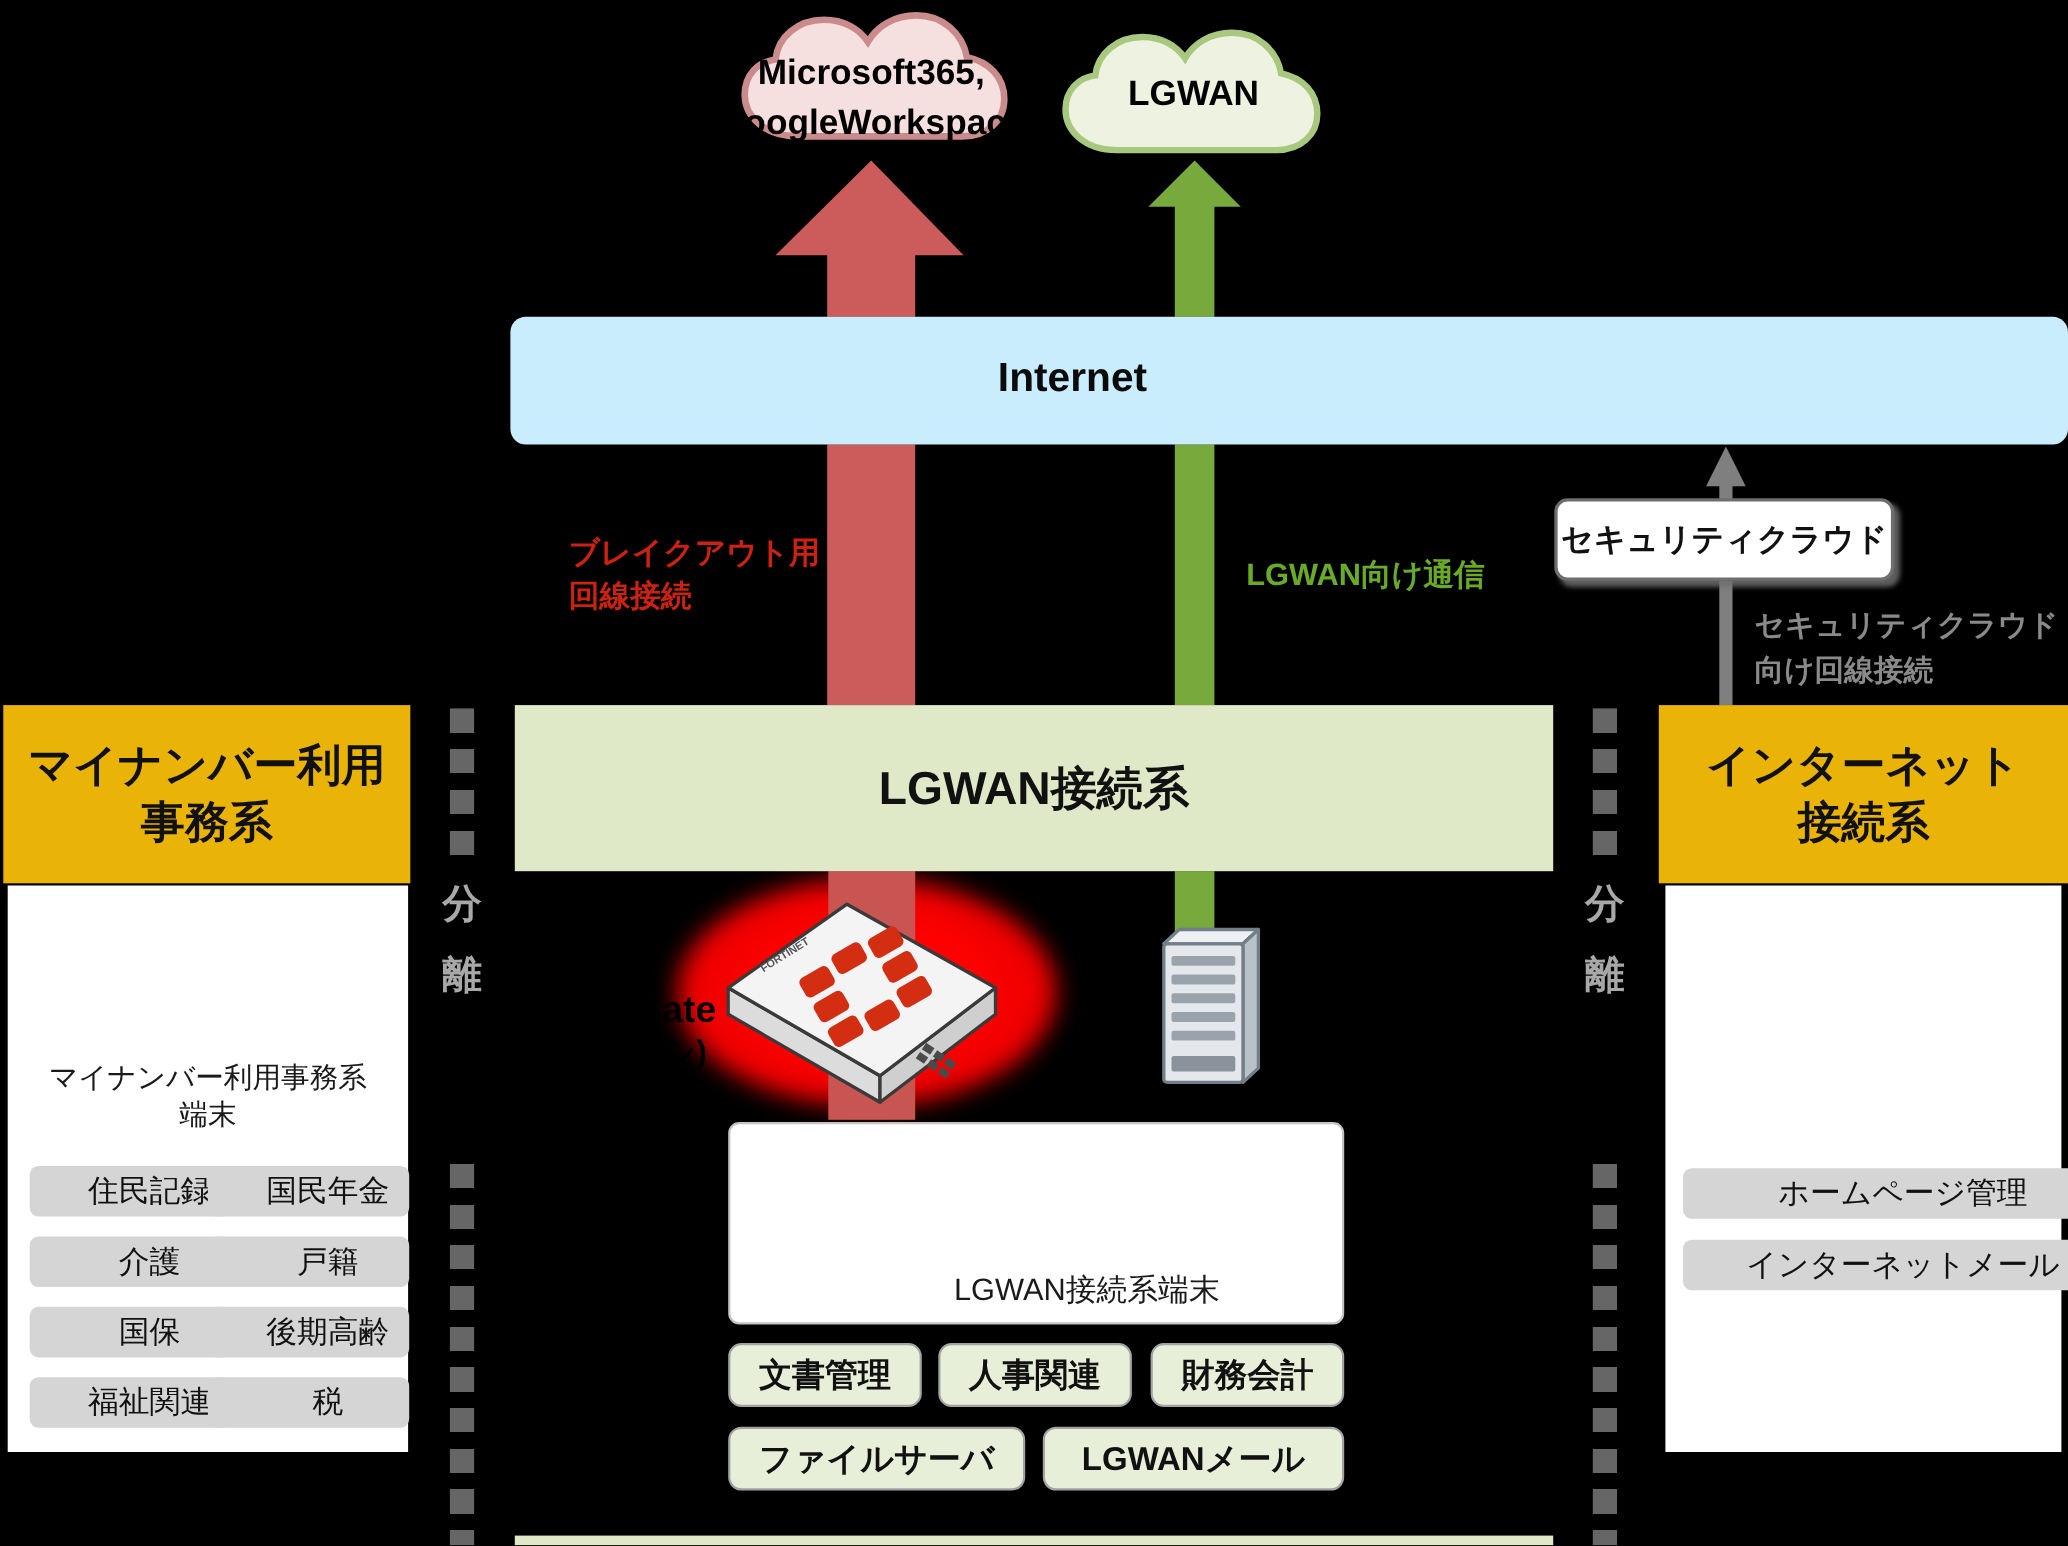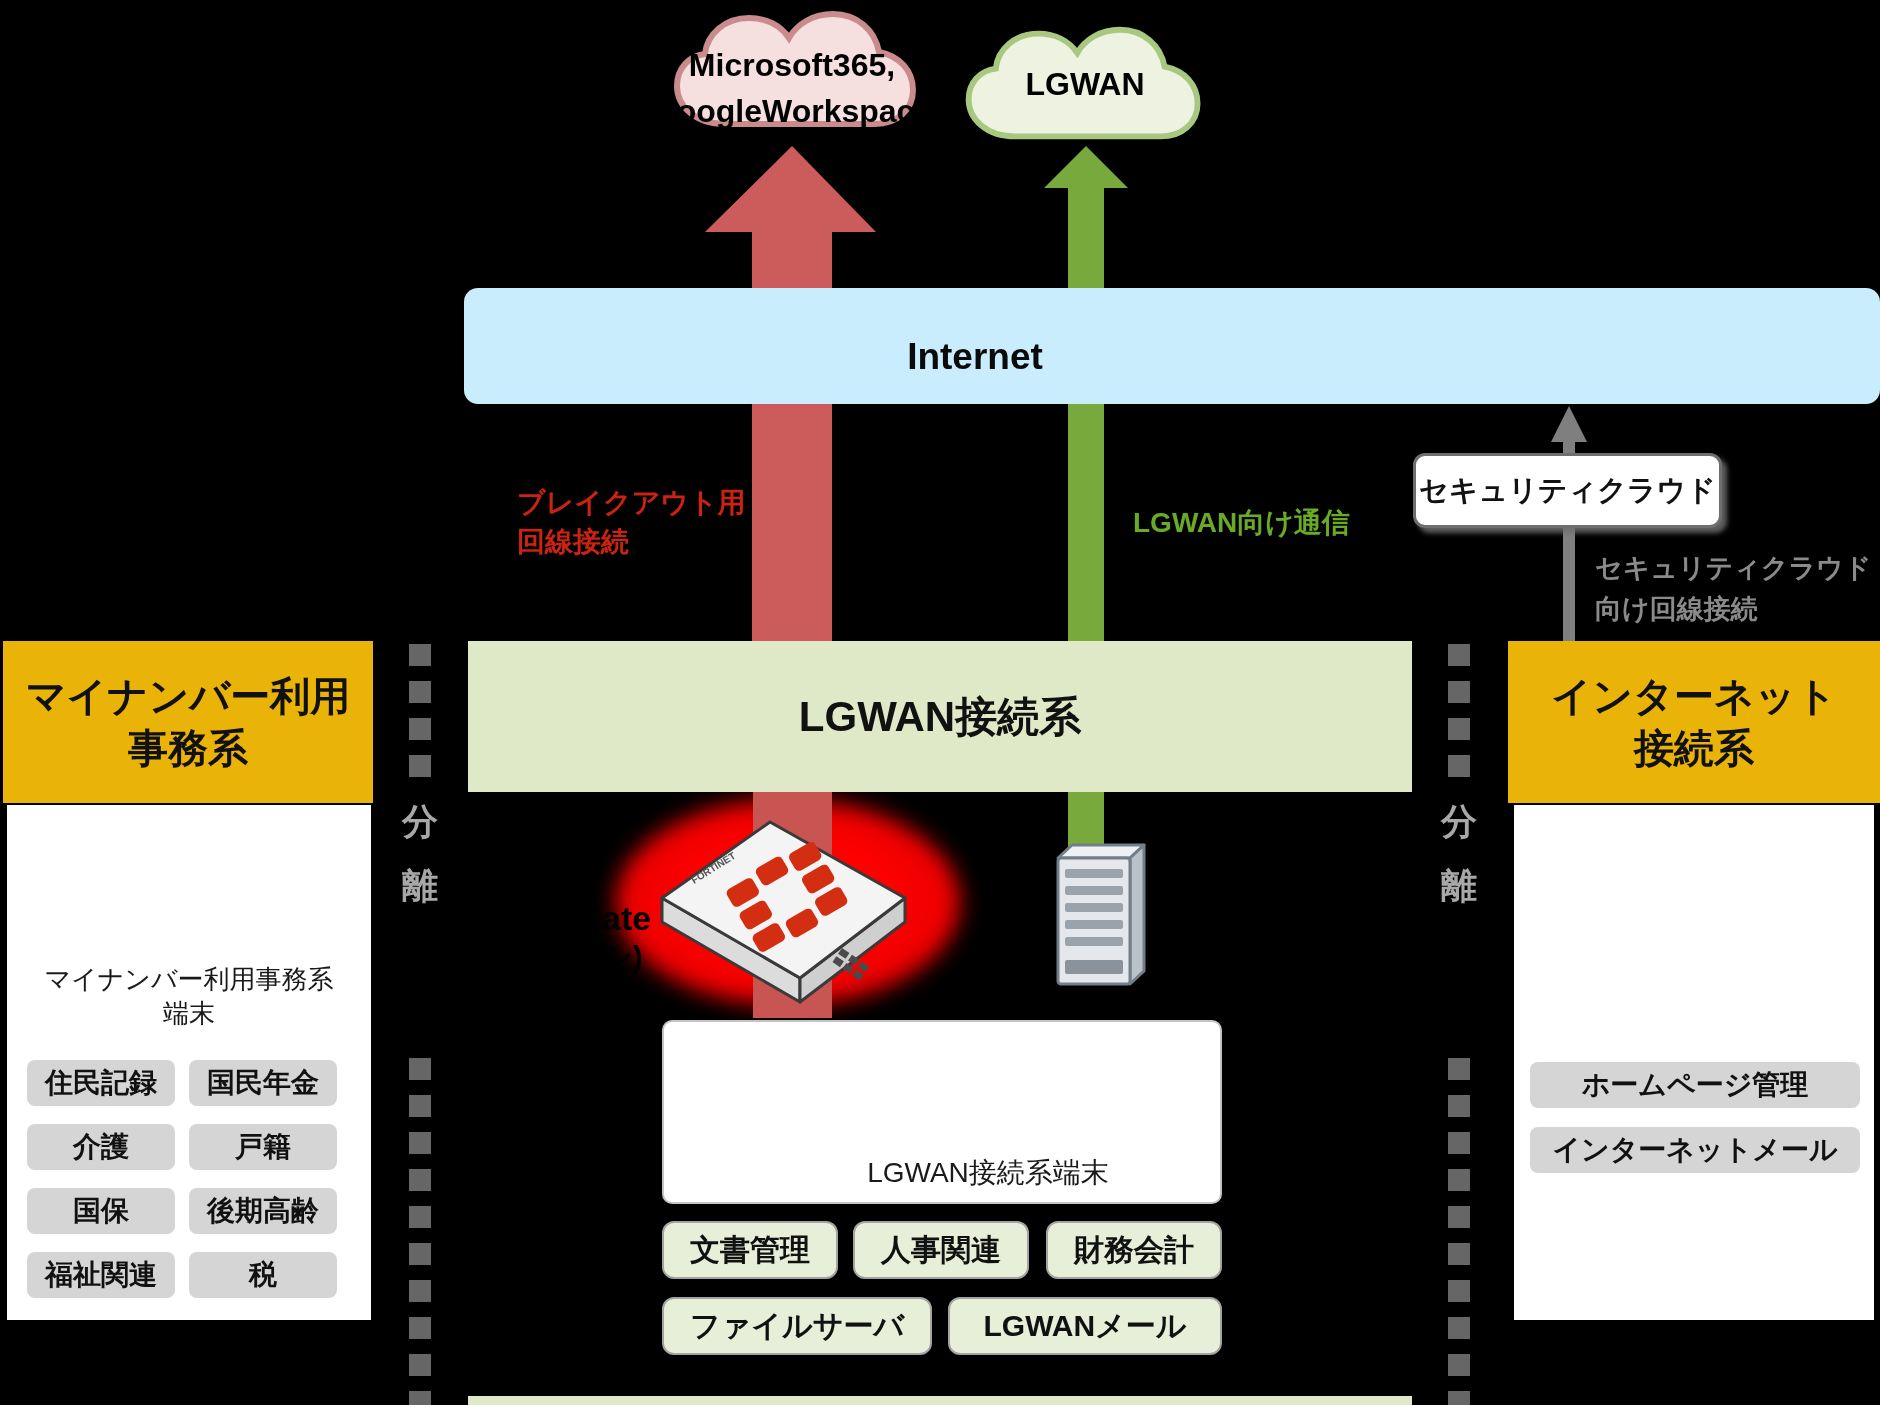--- a/index.html
+++ b/index.html
@@ -17,21 +17,21 @@
   .hdr-title{font-size:40px;font-weight:bold;color:#111;line-height:52px;text-align:center;}
   .panel-white{background:#ffffff;}
   .cloud-text{font-weight:bold;color:#000;text-align:center;}
   .lbl{font-weight:bold;white-space:nowrap;}
   .lbl-red{color:#cc2211;font-size:28px;line-height:39px;}
   .lbl-green{color:#69ab27;font-size:28px;}
   .lbl-gray{color:#8a8a8a;font-size:27px;line-height:41px;}
   .sec-box{background:#fff;border:3px solid #6e6e6e;border-radius:12px;
            box-shadow:5px 5px 5px rgba(110,110,110,.85);}
   .sec-box-text{font-size:29px;font-weight:bold;color:#111;}
-  .btn-gray{background:#d5d5d5;border-radius:8px;font-size:28px;font-weight:bold;color:#111;}
+  .btn-gray{background:#d5d5d5;border-radius:8px;font-size:28px;font-weight:normal;color:#111;padding-left:35px;}
   .btn-green{background:#e7efd8;border:2px solid #a3a3a3;border-radius:12px;
              font-size:30px;font-weight:bold;color:#111;box-sizing:border-box;}
   .terminal-label{color:#1a1a1a;text-align:center;}
   .dash-seg{width:22px;background:repeating-linear-gradient(180deg,#666 0 22px,transparent 22px 37px);}
   .sep-label{font-size:36px;font-weight:bold;color:#a8a8a8;text-align:center;width:40px;}
   .fg-text{color:#000;font-weight:bold;line-height:1.2;}
   .green-strip{background:#dfe9c7;}
 </style>
 </head>
 <body>
@@ -137,21 +137,21 @@
     <use href="#pc" x="1700" y="848" width="155" height="112"></use>
   </svg>
 
   <div class="abs z3 cloud-text" style="left:622px;top:42px;width:340px;font-size:32px;line-height:46px;">
     <div>Microsoft365,</div>
     <div>GoogleWorkspace</div>
   </div>
   <div class="abs z3 cloud-text" style="left:1015px;top:66px;width:140px;font-size:32px;">LGWAN</div>
 
   <div class="abs z2 internet-bar" style="left:464px;top:288px;width:1416px;height:116px;"></div>
-  <div class="abs z2 flexc internet-text" style="left:775px;top:286px;width:400px;height:141px;">Internet</div>
+  <div class="abs z2 flexc internet-text" style="left:775px;top:272px;width:400px;height:141px;">Internet</div>
 
   <div class="abs z2 lbl lbl-red" style="left:517px;top:483px;">
     <div>ブレイクアウト用</div>
     <div>回線接続</div>
   </div>
   <div class="abs z2 lbl lbl-green" style="left:1133px;top:504px;">LGWAN向け通信</div>
 
   <div class="abs z2 flexc sec-box" style="left:1413px;top:453px;width:309px;height:75px;box-sizing:border-box;">
     <span class="sec-box-text">セキュリティクラウド</span>
   </div>

